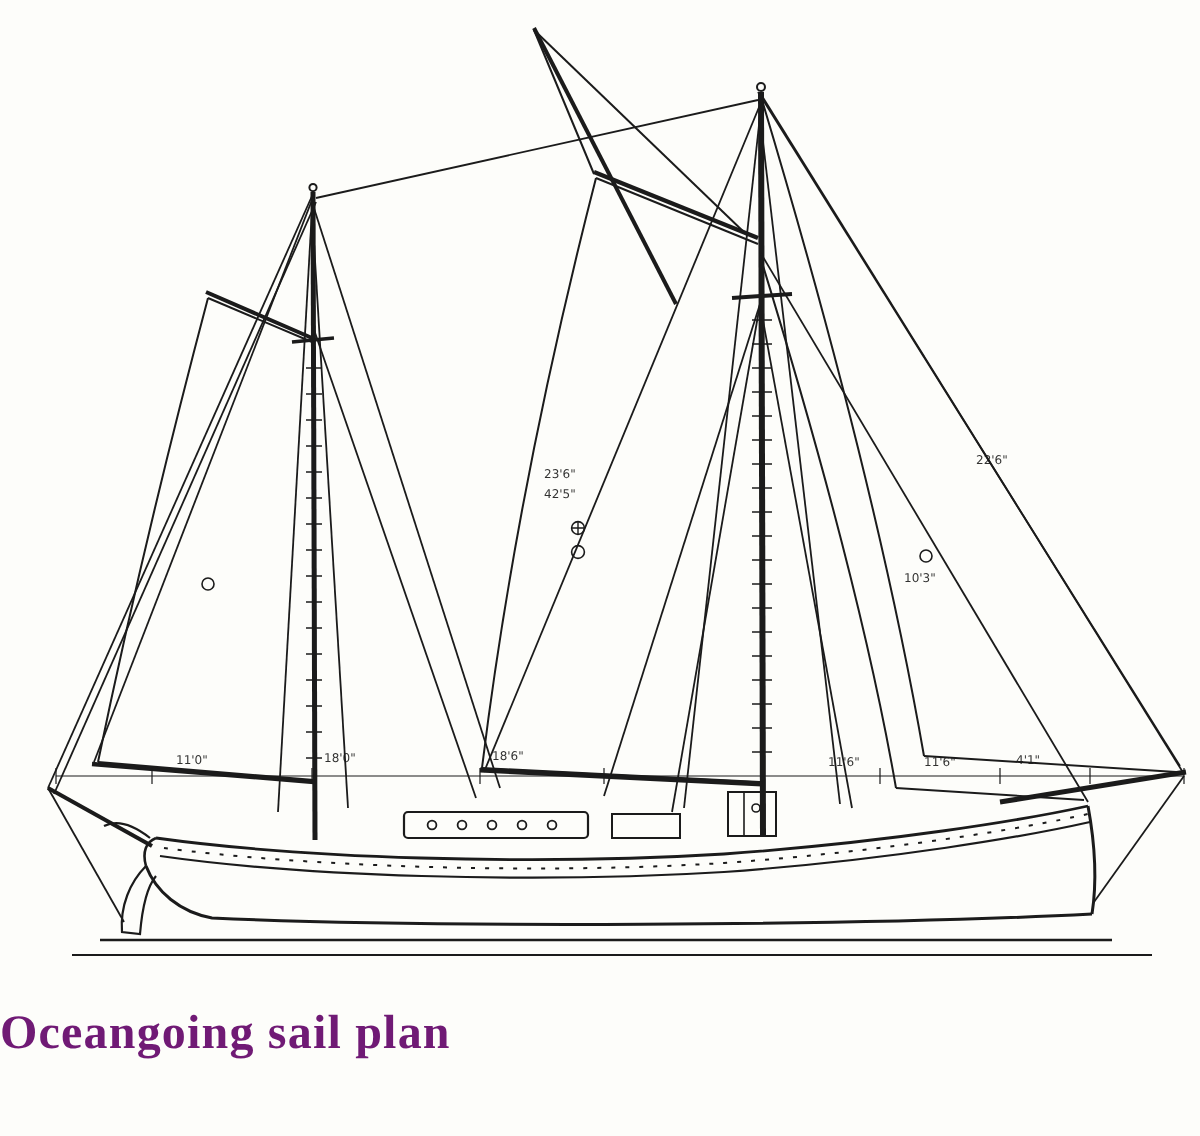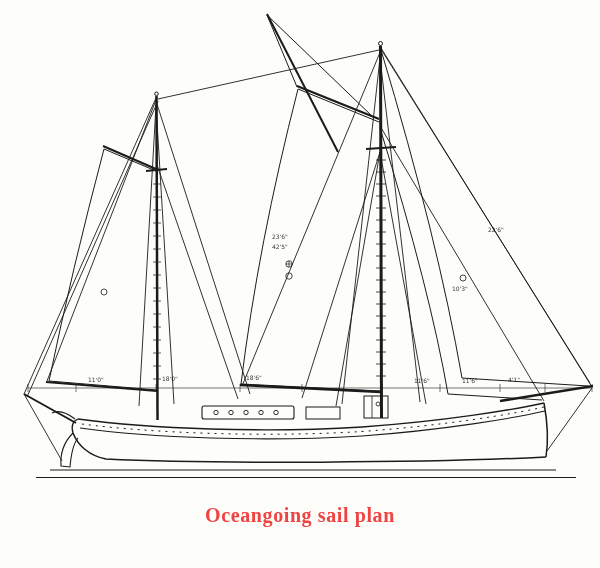--- a/index.html
+++ b/index.html
@@ -6,25 +6,25 @@
   #page{
     position:relative;
     width:600px;height:568px;
     background:#fdfdfa;
     overflow:hidden;
     font-family:"Liberation Serif", serif;
   }
   #drawing{position:absolute;left:0;top:0;width:600px;height:568px;}
   #caption{
     position:absolute;left:0;right:0;top:504px;
-    text-align:center;
+    text-align:left;
     font-family:"Liberation Serif", serif;
-    font-size:20px;font-weight:600;
+    font-size:24px;font-weight:600;
     letter-spacing:0.6px;
-    color:#ef4444;
+    color:#701a75;
   }
   .ink{stroke:#1b1b1b;fill:none;}
   text.anno{
     font-family:"DejaVu Sans", sans-serif;
     font-size:6px;fill:#1b1b1b;opacity:.9;
   }
 </style>
 </head>
 <body>
 

